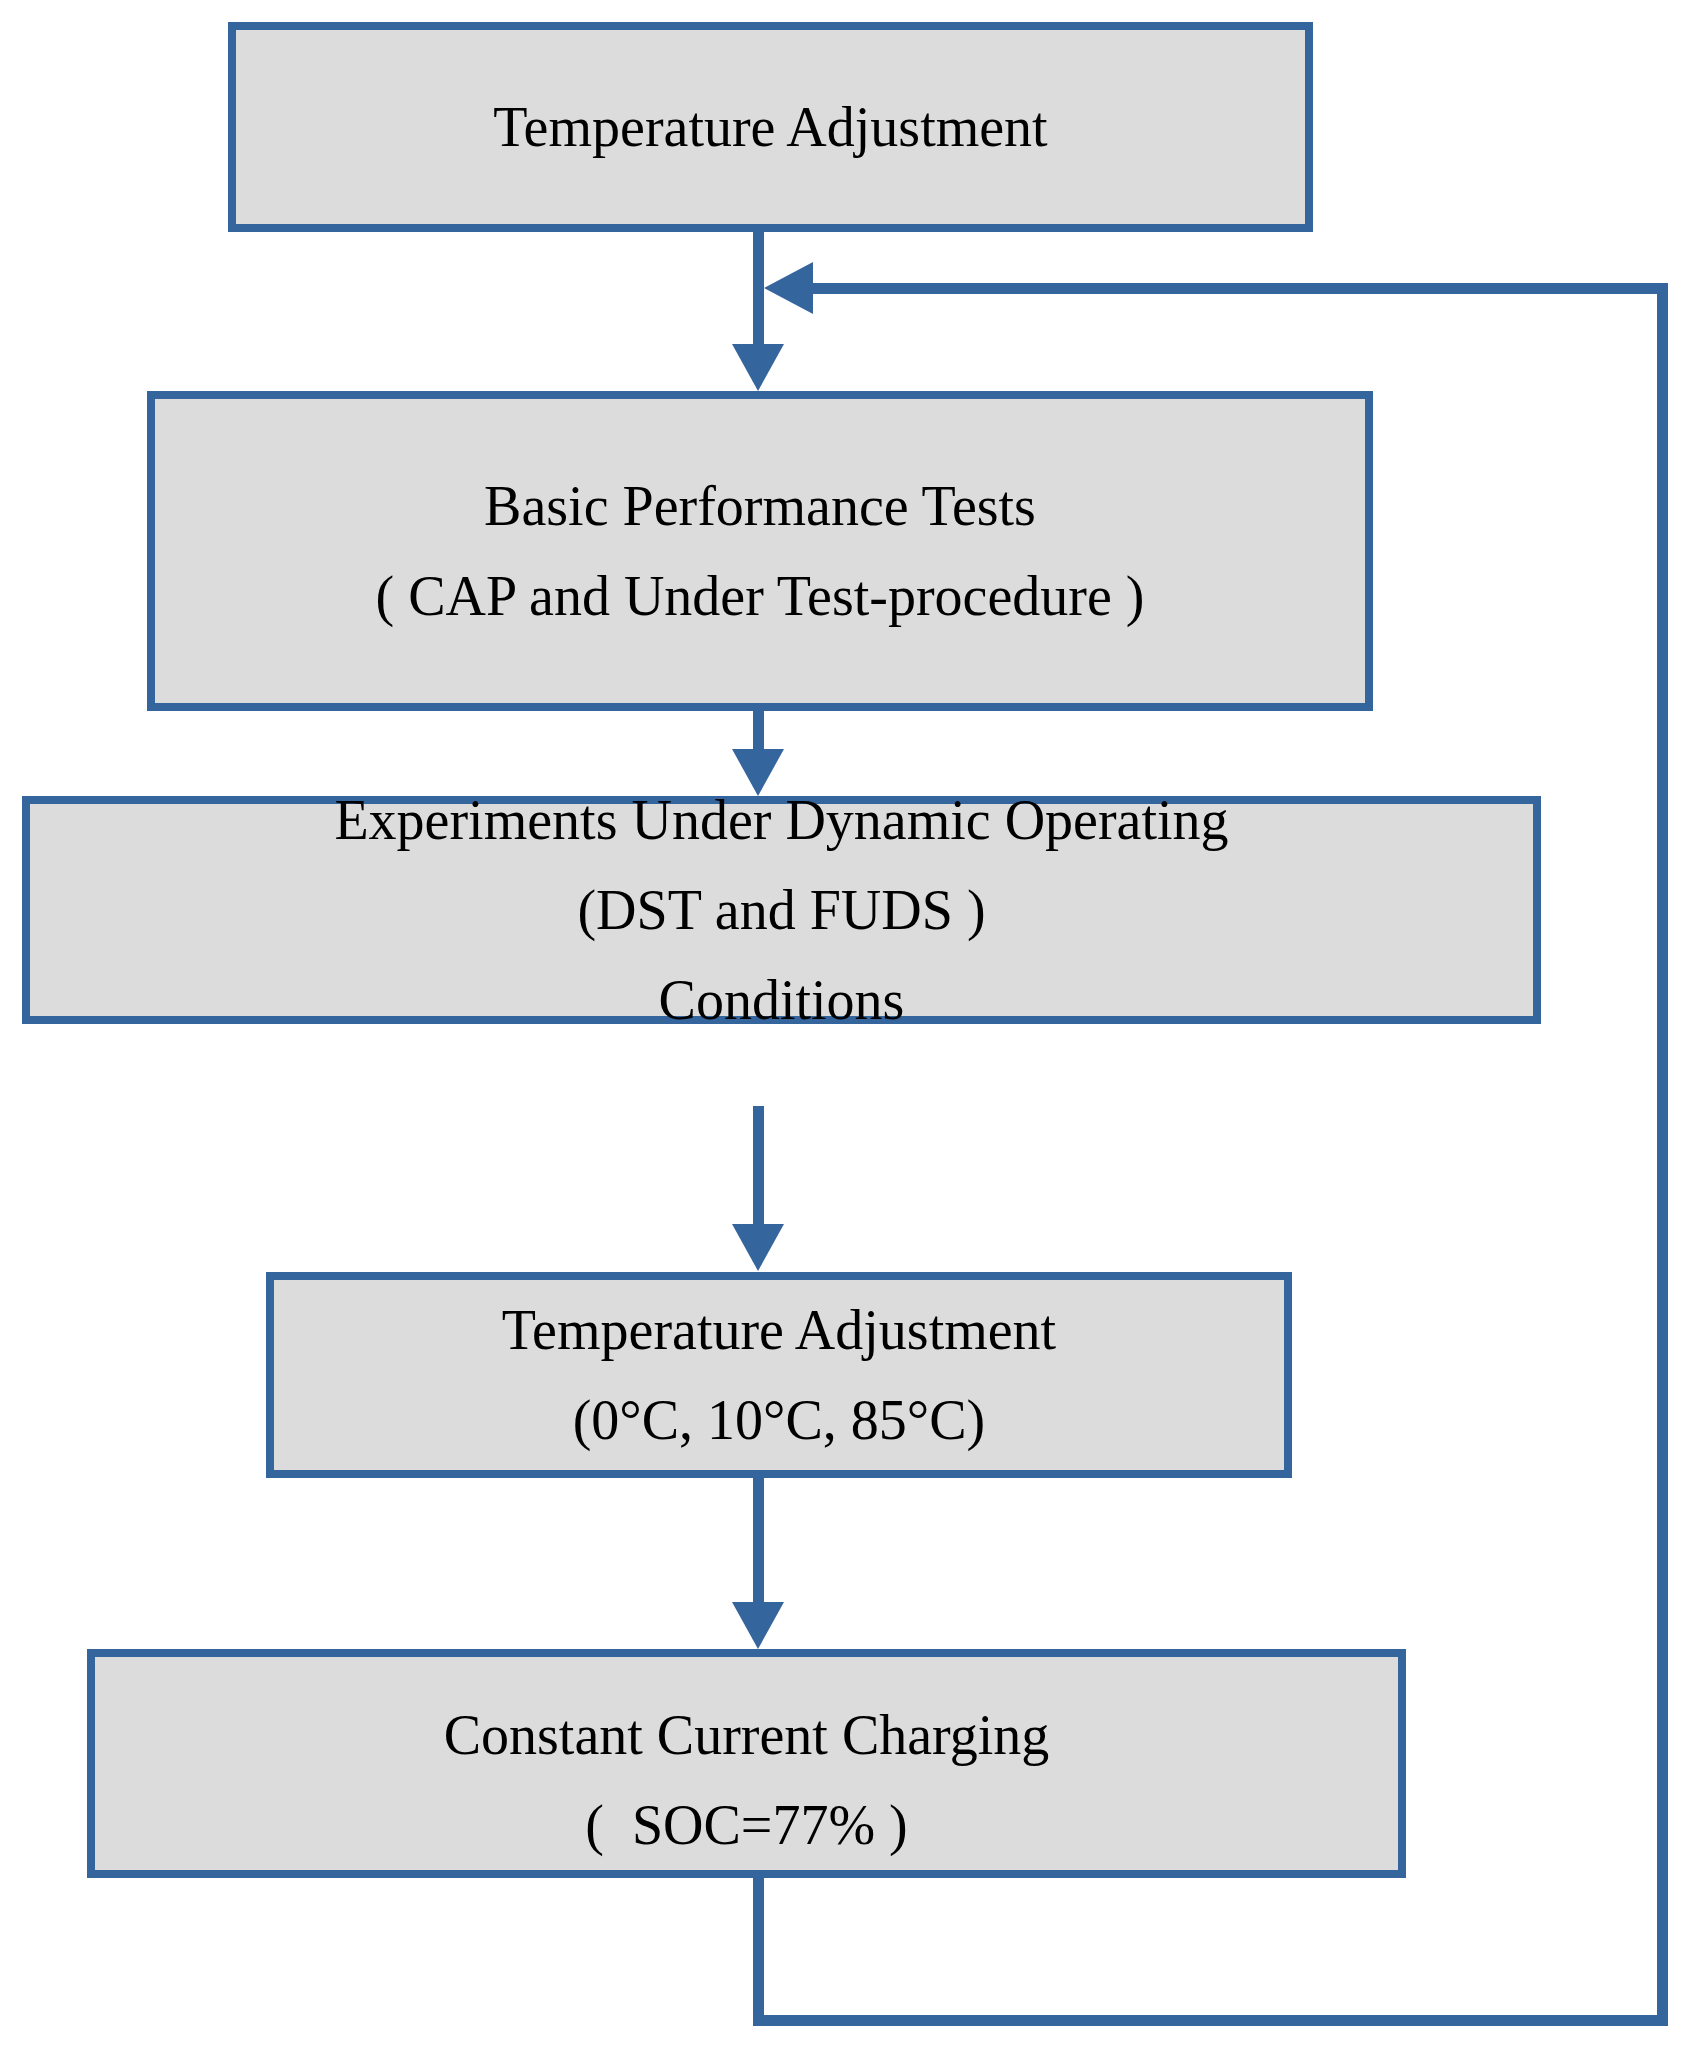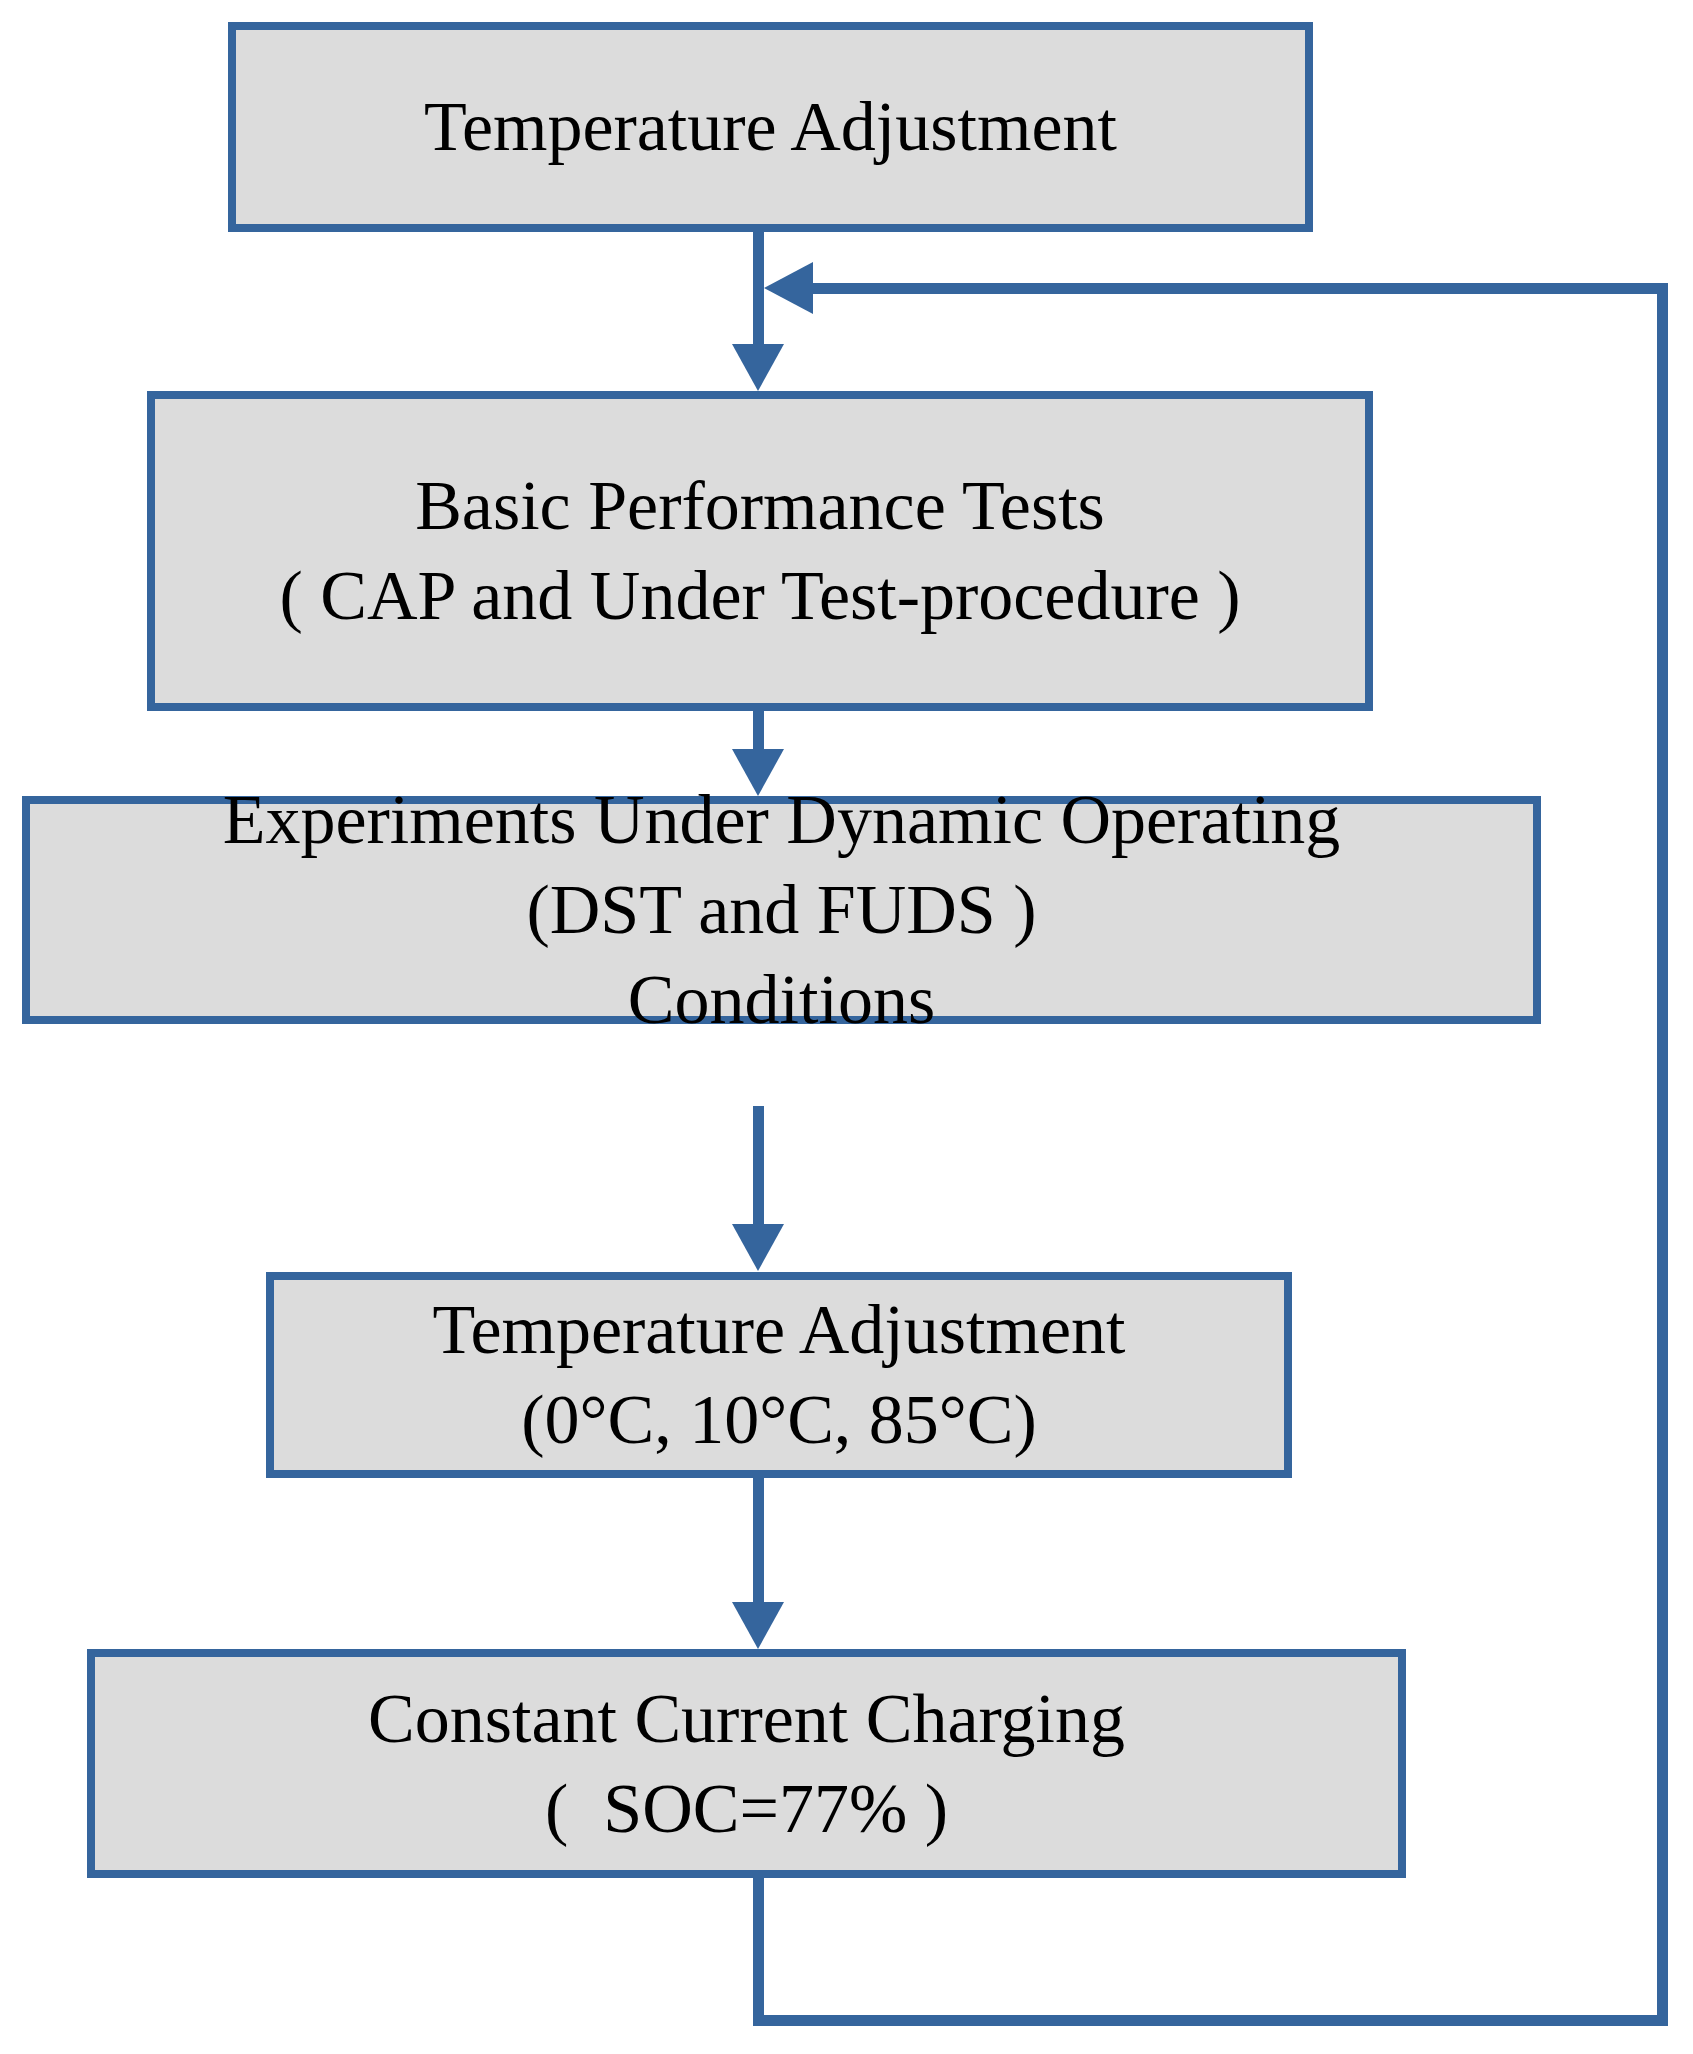--- a/index.html
+++ b/index.html
@@ -27,30 +27,30 @@
     box-sizing: border-box;
     background: var(--fill);
     border: 8px solid var(--accent);
     display: flex;
     flex-direction: column;
     justify-content: center;
     align-items: center;
     text-align: center;
   }
   .node .line {
-    font-size: 70px;
+    font-size: 56px;
     line-height: 90px;
     white-space: pre;
   }
   
   .n1 { left: 228px; top: 22px;   width: 1085px; height: 210px; }
   .n2 { left: 147px; top: 391px;  width: 1226px; height: 320px; }
   .n3 { left: 22px;  top: 796px;  width: 1519px; height: 228px; }
   .n4 { left: 266px; top: 1272px; width: 1026px; height: 206px; }
-  .n5 { left: 87px;  top: 1649px; width: 1319px; height: 229px; }
+  .n5 { left: 87px;  top: 1649px; width: 1319px; height: 229px; justify-content: flex-end; }
 
   
   .vline, .hline {
     position: absolute;
     background: var(--accent);
   }
   .vline { width: 11px; }
   .hline { height: 11px; }
 
   .spine1 { left: 753px; top: 228px;  height: 118px; }

